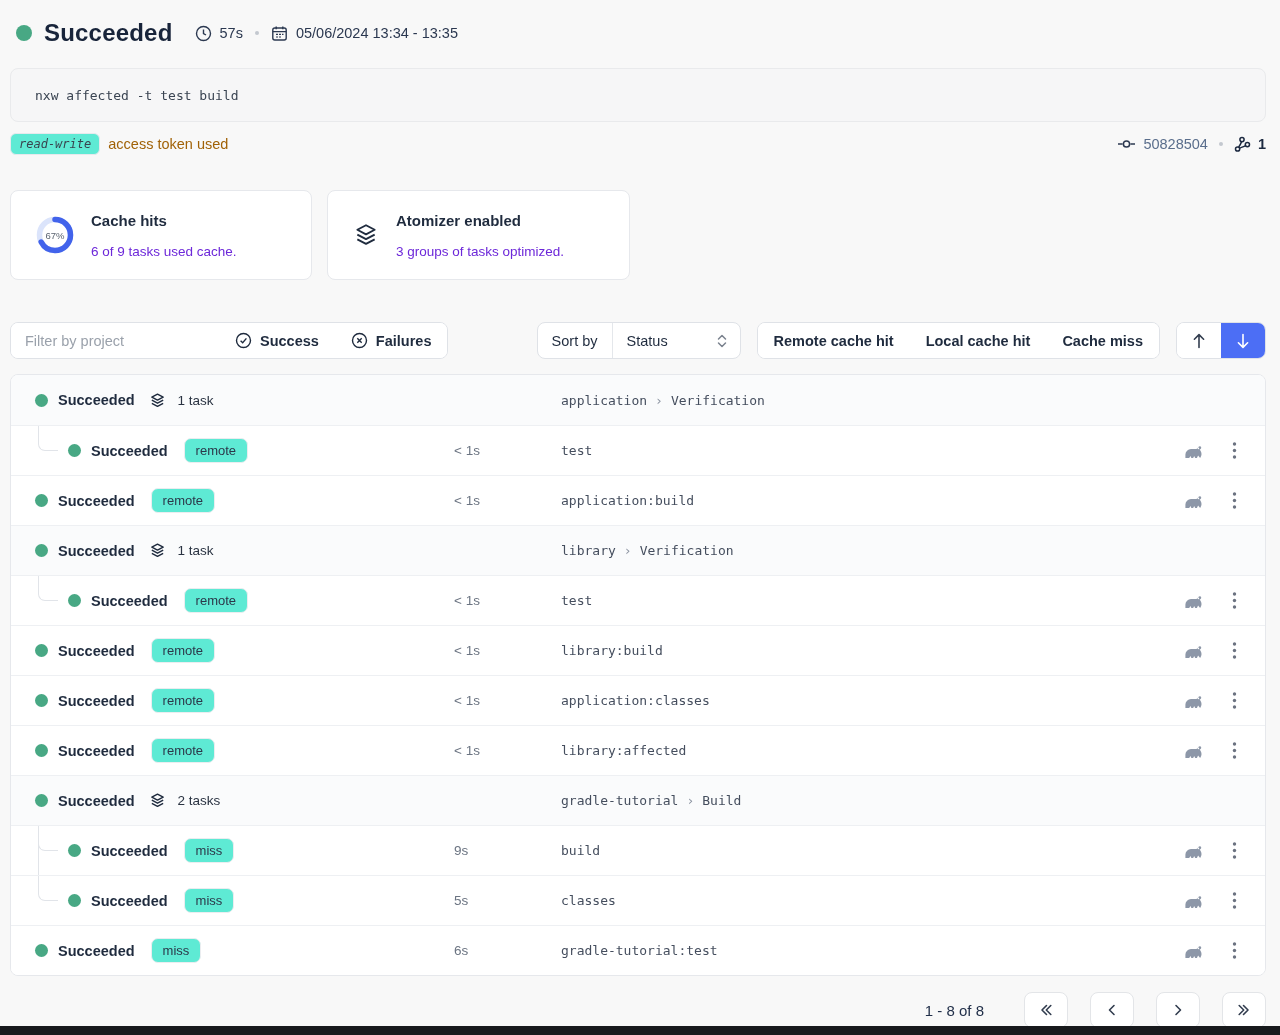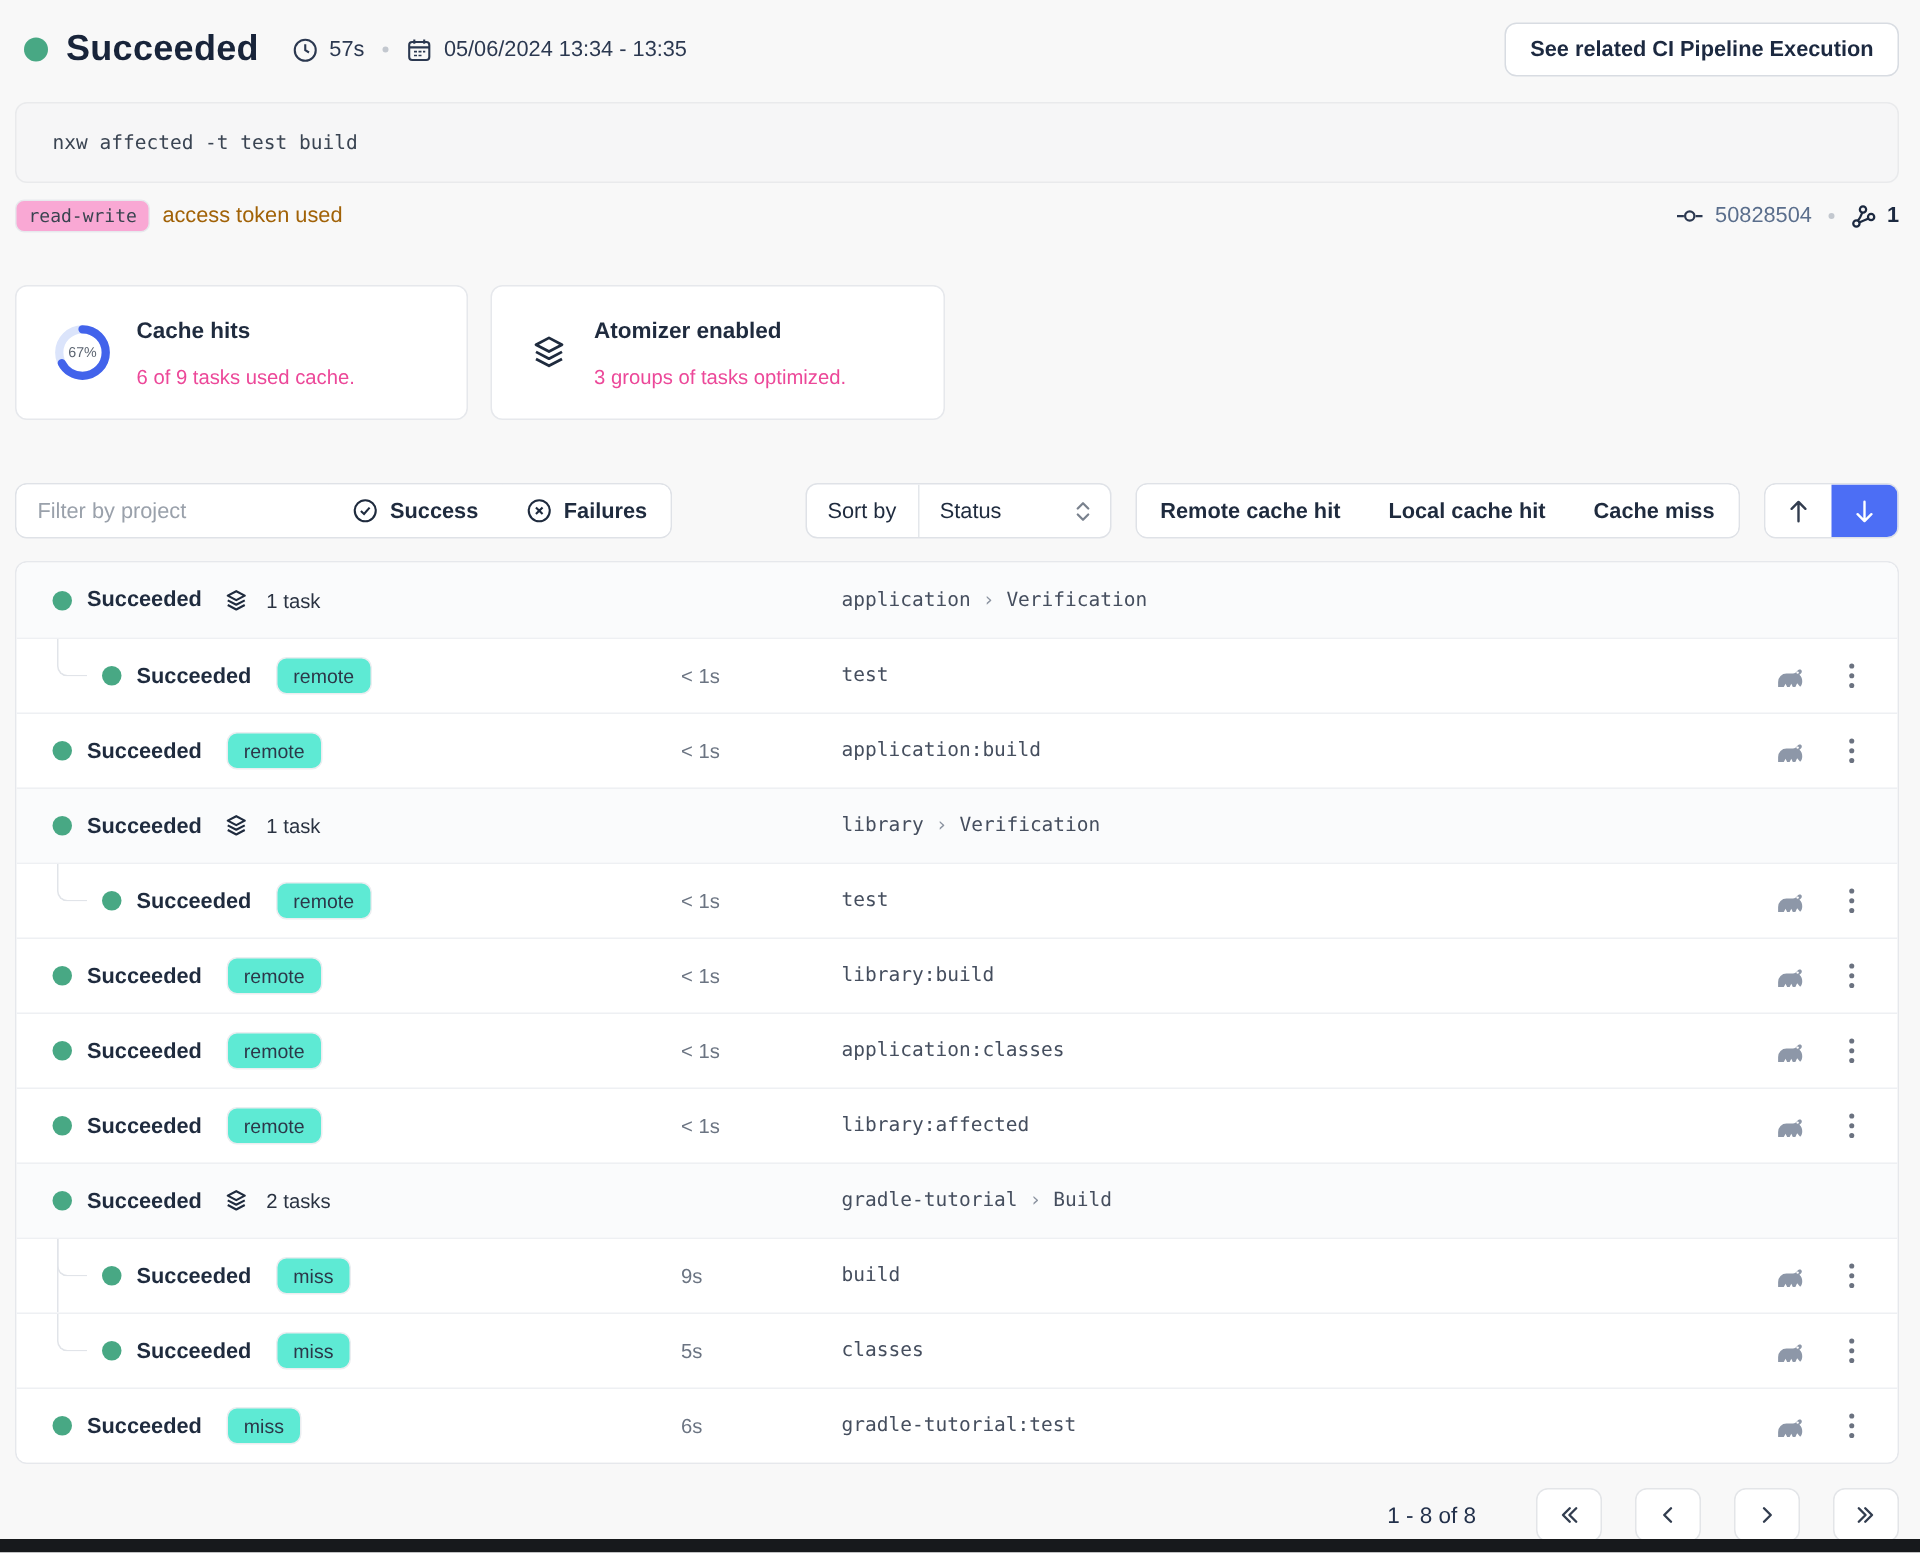--- a/index.html
+++ b/index.html
@@ -25,39 +25,39 @@
     height:36px; padding:0 16px; font-size:14.5px; font-weight:700; color:#1c2940;
     display:flex; align-items:center; cursor:pointer; }
 
   
   .command-box { margin-top:17px; height:54px; background:#f6f6f7; border:1px solid #e9eaec;
     border-radius:8px; display:flex; align-items:center; padding:0 24px; }
   .command-text { font-size:13px; color:#3a4452; }
 
   
   .token-row { margin-top:10px; display:flex; align-items:center; height:24px; }
-  .token-badge { font-size:12px; color:#39434f; background:#f9a8d4; border:1px solid #e7e9ed;
-    border-radius:6px; padding:3px 8px; }
+  .token-badge { font-size:12px; color:#39434f; background:#5eead4; border:1px solid #e7e9ed;
+    border-radius:6px; padding:3px 8px;font-style:italic; }
   .token-label { font-size:14.5px; color:#a16207; margin-left:8px; }
   .token-meta { margin-left:auto; display:flex; align-items:center; gap:7px; }
   .commit-id { font-size:14.5px; color:#5a6e8c; }
   .branch-count { font-size:14.5px; font-weight:700; color:#1c2940; }
 
   
   .cards-row { margin-top:34px; display:flex; gap:15px; }
   .card { background:#fff; border:1px solid #e6e8ec; border-radius:8px; height:90px;
     display:flex; align-items:center; padding:0 24px; }
   .card-cache { width:302px; }
   .card-atomizer { width:303px; }
   .donut-wrap { width:40px; height:40px; position:relative; flex:none; }
   .donut-label { position:absolute; inset:0; display:flex; align-items:center; justify-content:center;
     font-size:9.5px; color:#5b6470; }
   .card-text { margin-left:16px; }
   .card-title { font-size:15px; font-weight:700; color:#1f2b3e; }
-  .card-sub { font-size:13.5px; color:#ec4899; margin-top:15px; }
+  .card-sub { font-size:13.5px; color:#6d28d9; margin-top:15px; }
   .atomizer-icon { flex:none; width:28px; display:flex; justify-content:center; }
 
   
   .toolbar { margin-top:42px; display:flex; align-items:center; }
   .seg-group { display:flex; align-items:stretch; height:37px; background:#fff;
     border:1px solid #dfe2e7; border-radius:8px; overflow:hidden; }
   .seg-group > * + * { border-left:1px solid #e4e7eb; }
   .seg-btn { display:flex; align-items:center; gap:8px; padding:0 16px; font-size:14.5px;
     font-weight:700; color:#1f2b3e; background:#fff; border:none; cursor:pointer; white-space:nowrap; }
   .filter-input { border:none; outline:none; width:208px; padding:0 14px; font-size:14.5px;
@@ -120,21 +120,20 @@
       <span class="sep-dot"></span>
       <span class="icon-svg">
         <svg width="17" height="17" viewBox="0 0 17 17" fill="none" stroke="#2b3850" stroke-width="1.4">
           <rect x="1.8" y="3" width="13.4" height="12" rx="2"></rect>
           <path d="M5.2 1.4 V4.2 M11.8 1.4 V4.2 M1.8 6.6 H15.2"></path>
           <path d="M5 9.4 h2 M8 9.4 h2 M11 9.4 h1.5 M5 12 h2 M8 12 h2" stroke-width="1.1"></path>
         </svg>
       </span>
       <span>05/06/2024 13:34 - 13:35</span>
     </div>
-    <button class="header-cta">See related CI Pipeline Execution</button>
   </div>
 
   <div class="command-box">
     <span class="command-text mono">nxw affected -t test build</span>
   </div>
 
   <div class="token-row">
     <span class="token-badge mono">read-write</span>
     <span class="token-label">access token used</span>
     <div class="token-meta">

